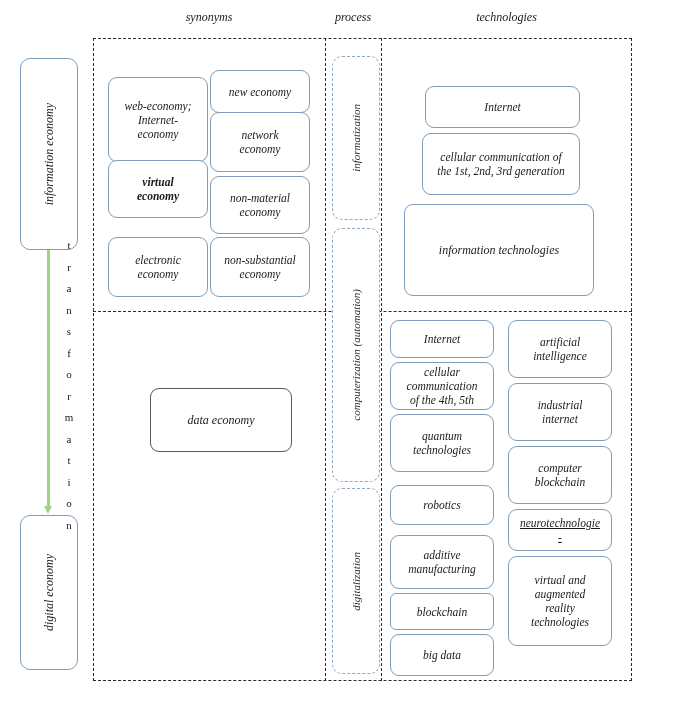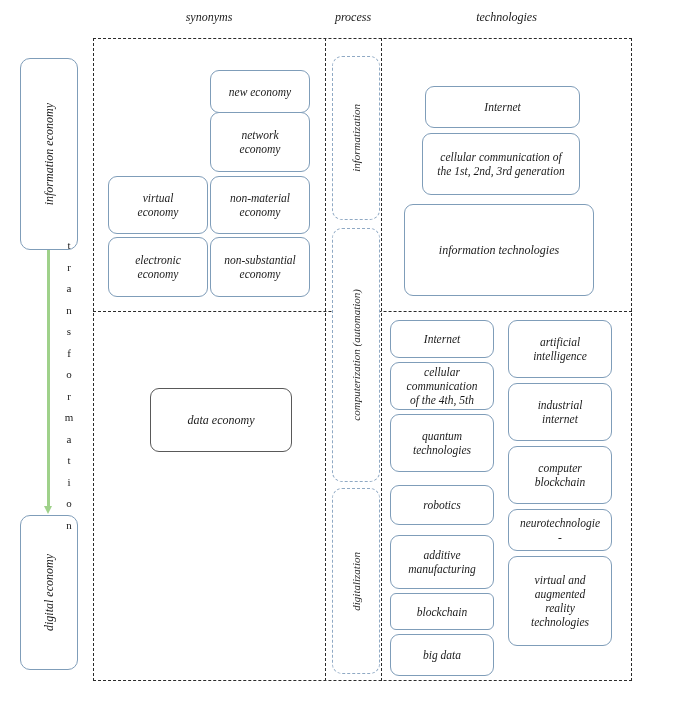--- a/index.html
+++ b/index.html
@@ -148,26 +148,27 @@
     <span>o</span>
     <span>r</span>
     <span>m</span>
     <span>a</span>
     <span>t</span>
     <span>i</span>
     <span>o</span>
     <span>n</span>
   </div>
 
+  <div class="abs rbox" style="left:108px; top:77px; width:100px; height:85px;">web-economy; Internet-economy</div>
 
   <div class="abs rbox" style="left:210px; top:70px; width:100px; height:43px;">new economy</div>
 
   <div class="abs rbox" style="left:210px; top:112px; width:100px; height:60px;">network economy</div>
 
-  <div class="abs rbox" style="left:108px; top:176px; width:100px; height:58px;">virtual economy</div>
+  <div class="abs rbox" style="left:108px; top:160px; width:100px; height:58px;font-weight:bold;">virtual economy</div>
 
   <div class="abs rbox" style="left:210px; top:176px; width:100px; height:58px;">non-material economy</div>
 
   <div class="abs rbox" style="left:108px; top:237px; width:100px; height:60px;">electronic economy</div>
 
   <div class="abs rbox" style="left:210px; top:237px; width:100px; height:60px;">non-substantial economy</div>
 
   <div class="abs ddbox" style="left:332px; top:56px; width:48px; height:164px;">
     <span class="vtext">informatization</span>
   </div>
@@ -201,17 +202,17 @@
   <div class="abs rbox" style="left:390px; top:593px; width:104px; height:37px;border-radius:6px;">blockchain</div>
 
   <div class="abs rbox" style="left:390px; top:634px; width:104px; height:42px;">big data</div>
 
   <div class="abs rbox" style="left:508px; top:320px; width:104px; height:58px;">artificial intelligence</div>
 
   <div class="abs rbox" style="left:508px; top:383px; width:104px; height:58px;">industrial internet</div>
 
   <div class="abs rbox" style="left:508px; top:446px; width:104px; height:58px;">computer blockchain</div>
 
-  <div class="abs rbox" style="left:508px; top:509px; width:104px; height:42px;">neurotechnologie -</div>
+  <div class="abs rbox" style="left:508px; top:509px; width:104px; height:42px;text-decoration:underline;">neurotechnologie -</div>
 
   <div class="abs rbox" style="left:508px; top:556px; width:104px; height:90px;">virtual and augmented reality technologies</div>
 
 </div>
 
 </body></html>

